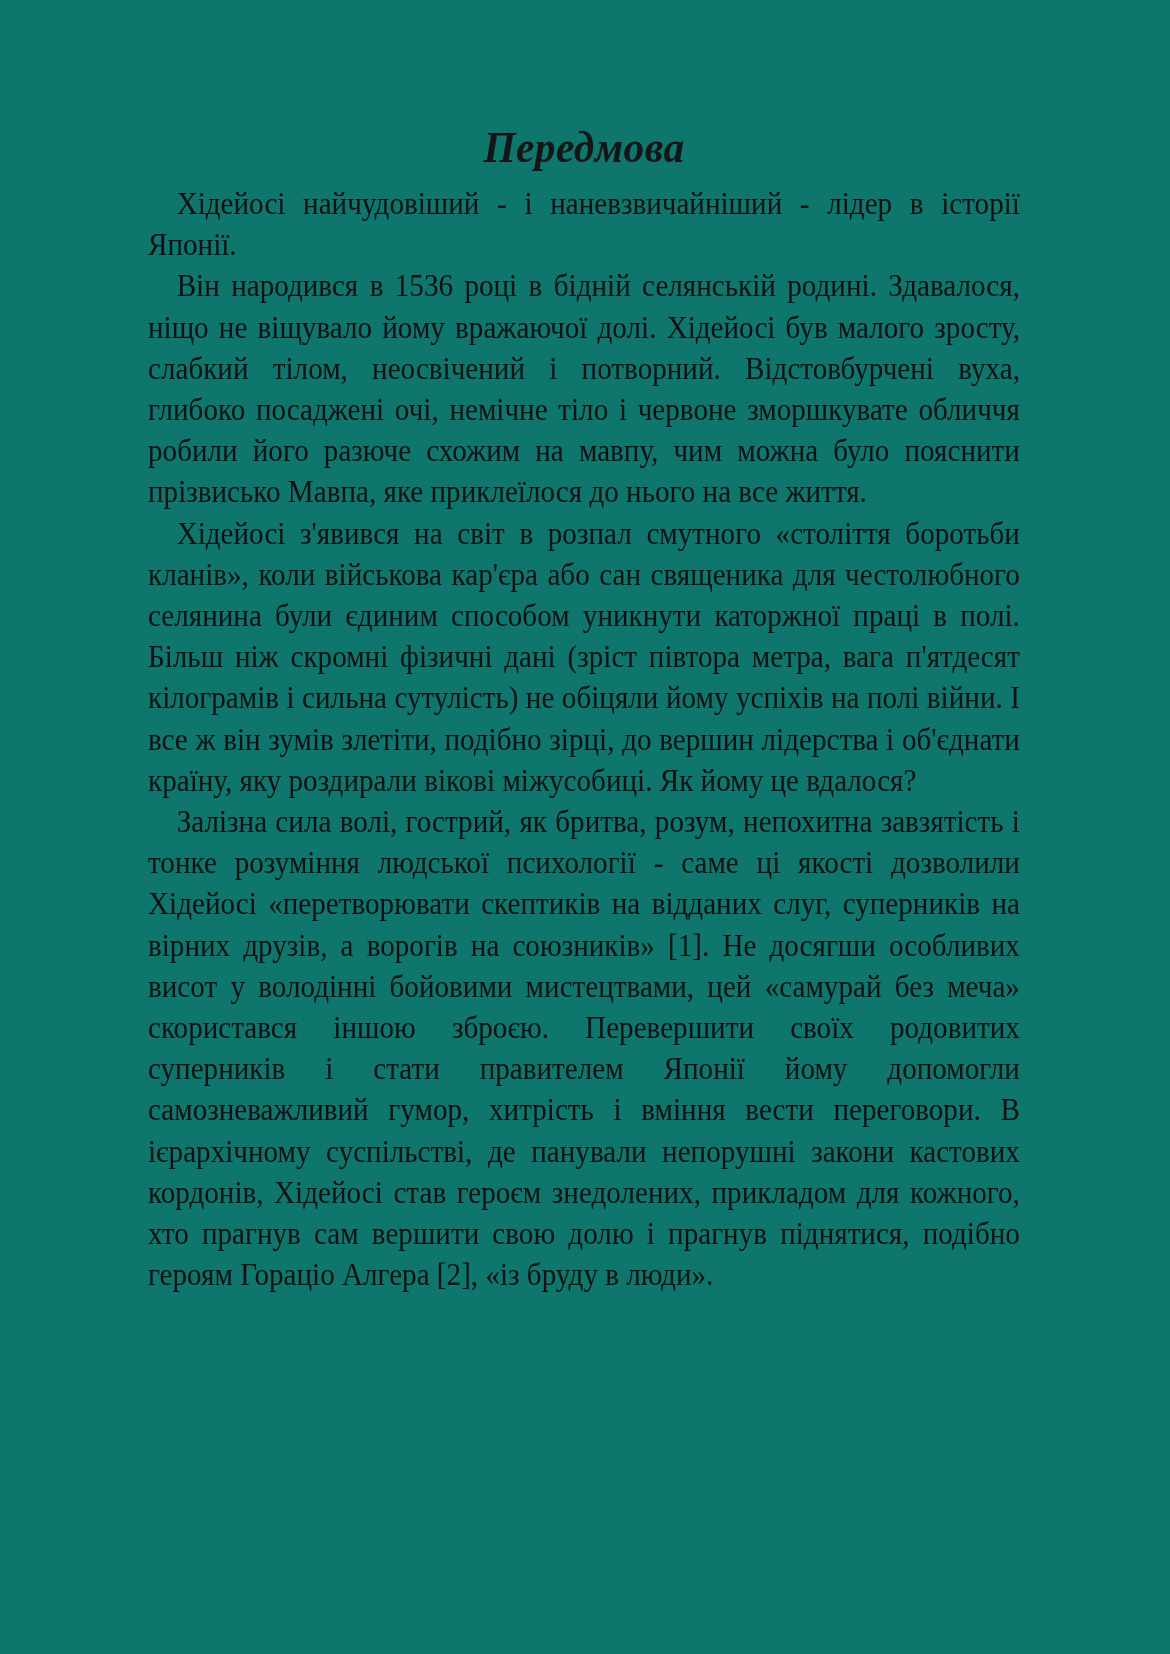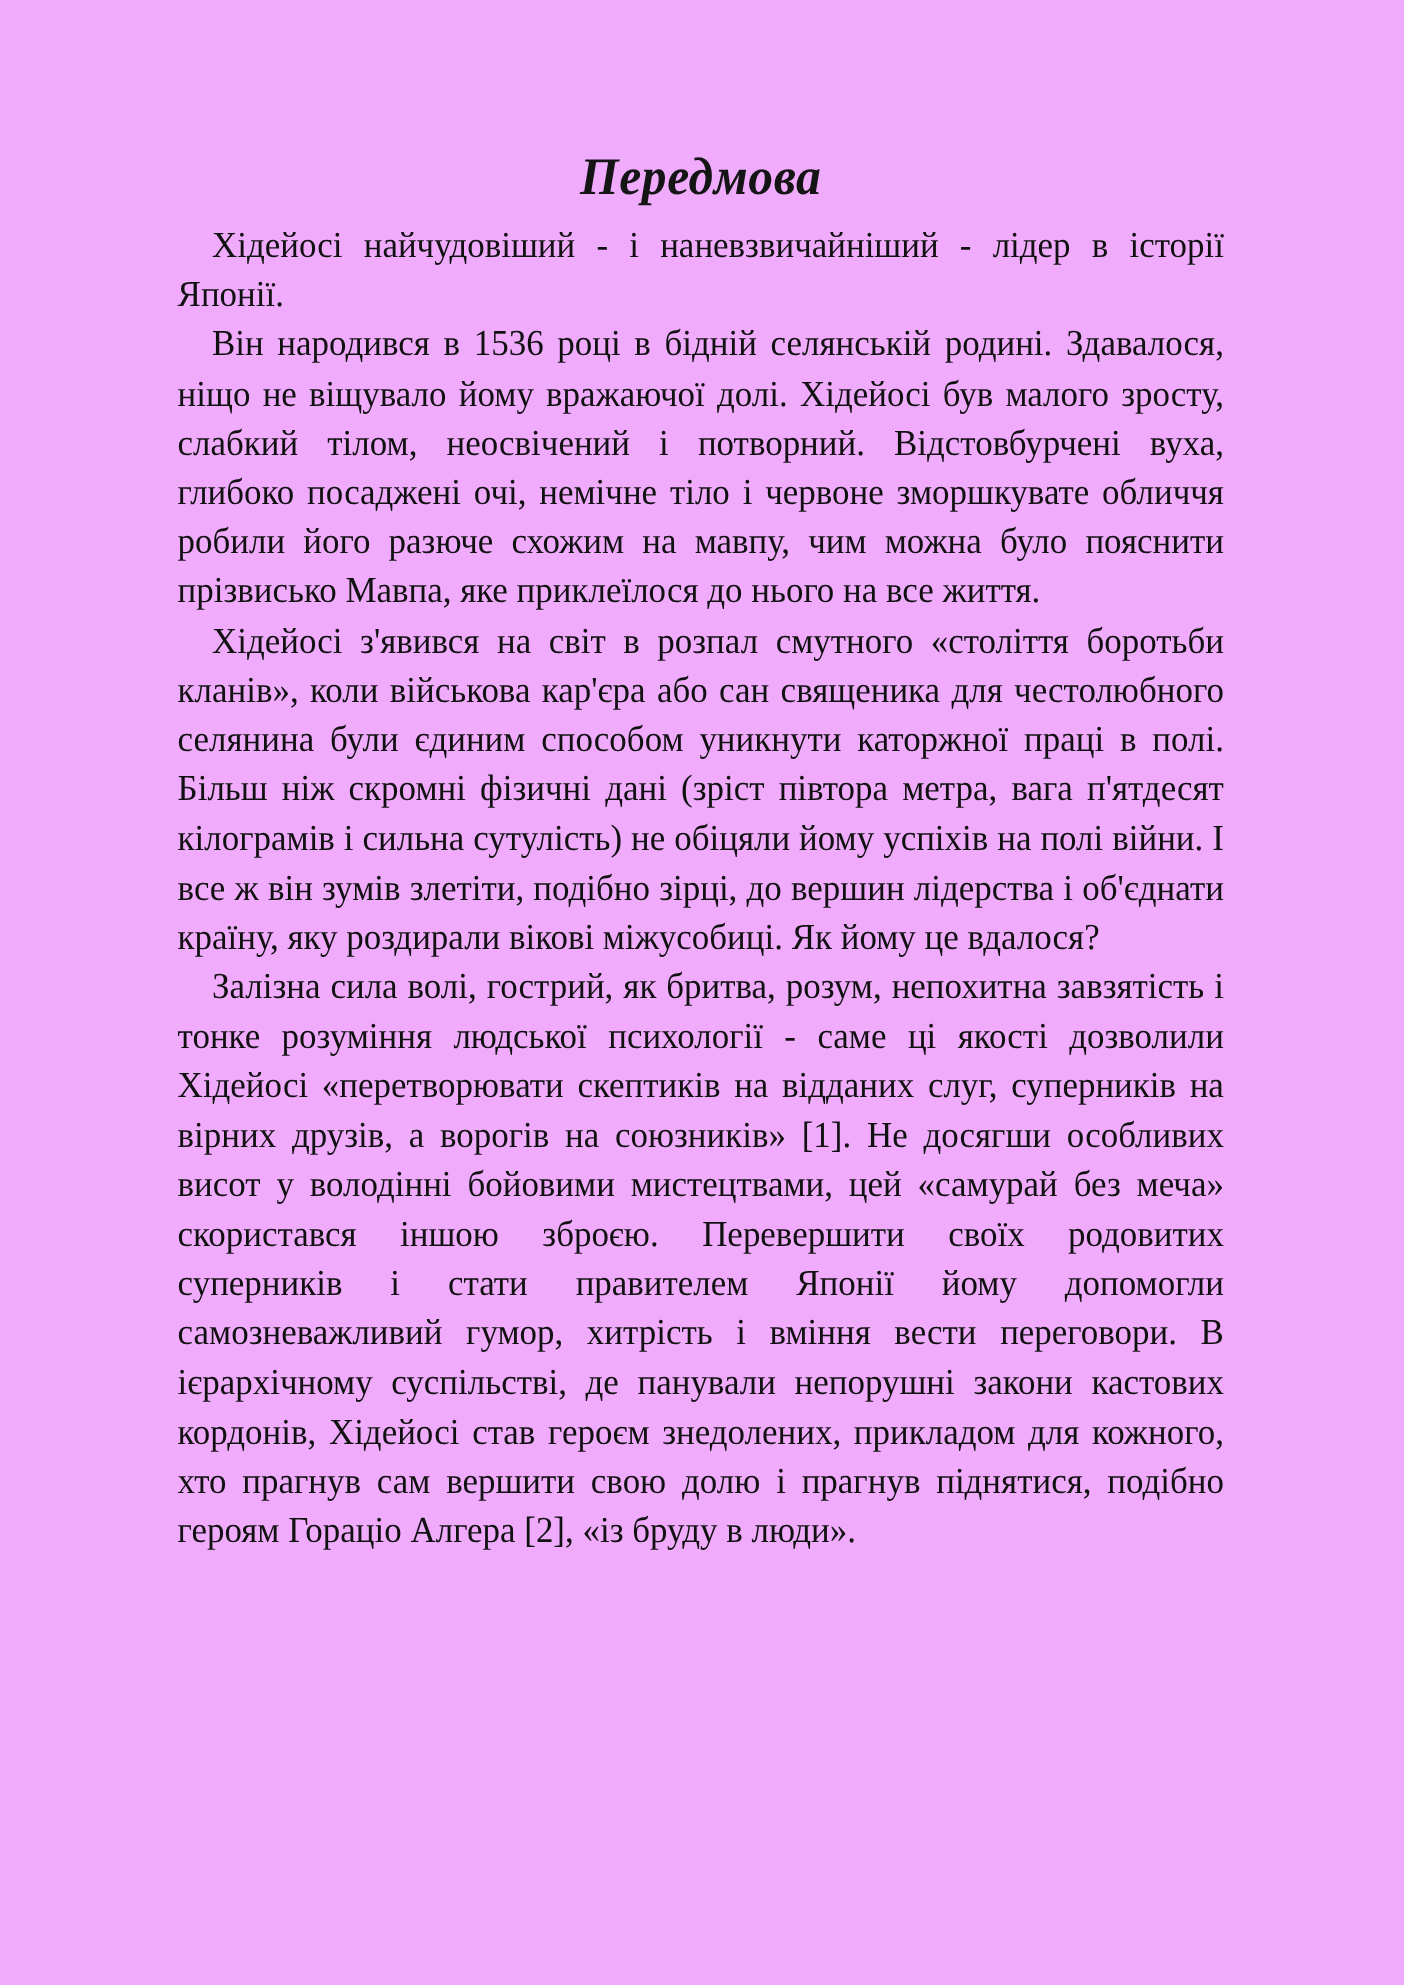--- a/index.html
+++ b/index.html
@@ -15,21 +15,21 @@
     overflow: hidden;
     font-family: "Liberation Serif", "DejaVu Serif", serif;
     color: #111111;
     -webkit-font-smoothing: antialiased;
   }
 
   .page {
     position: relative;
     width: 1170px;
     height: 1654px;
-    background: #f0abfc;
+    background: #0f766e;
     box-sizing: border-box;
   }
 
   .content {
     position: absolute;
     left: 148px;
     top: 126px;
     width: 872px;
   }
 

